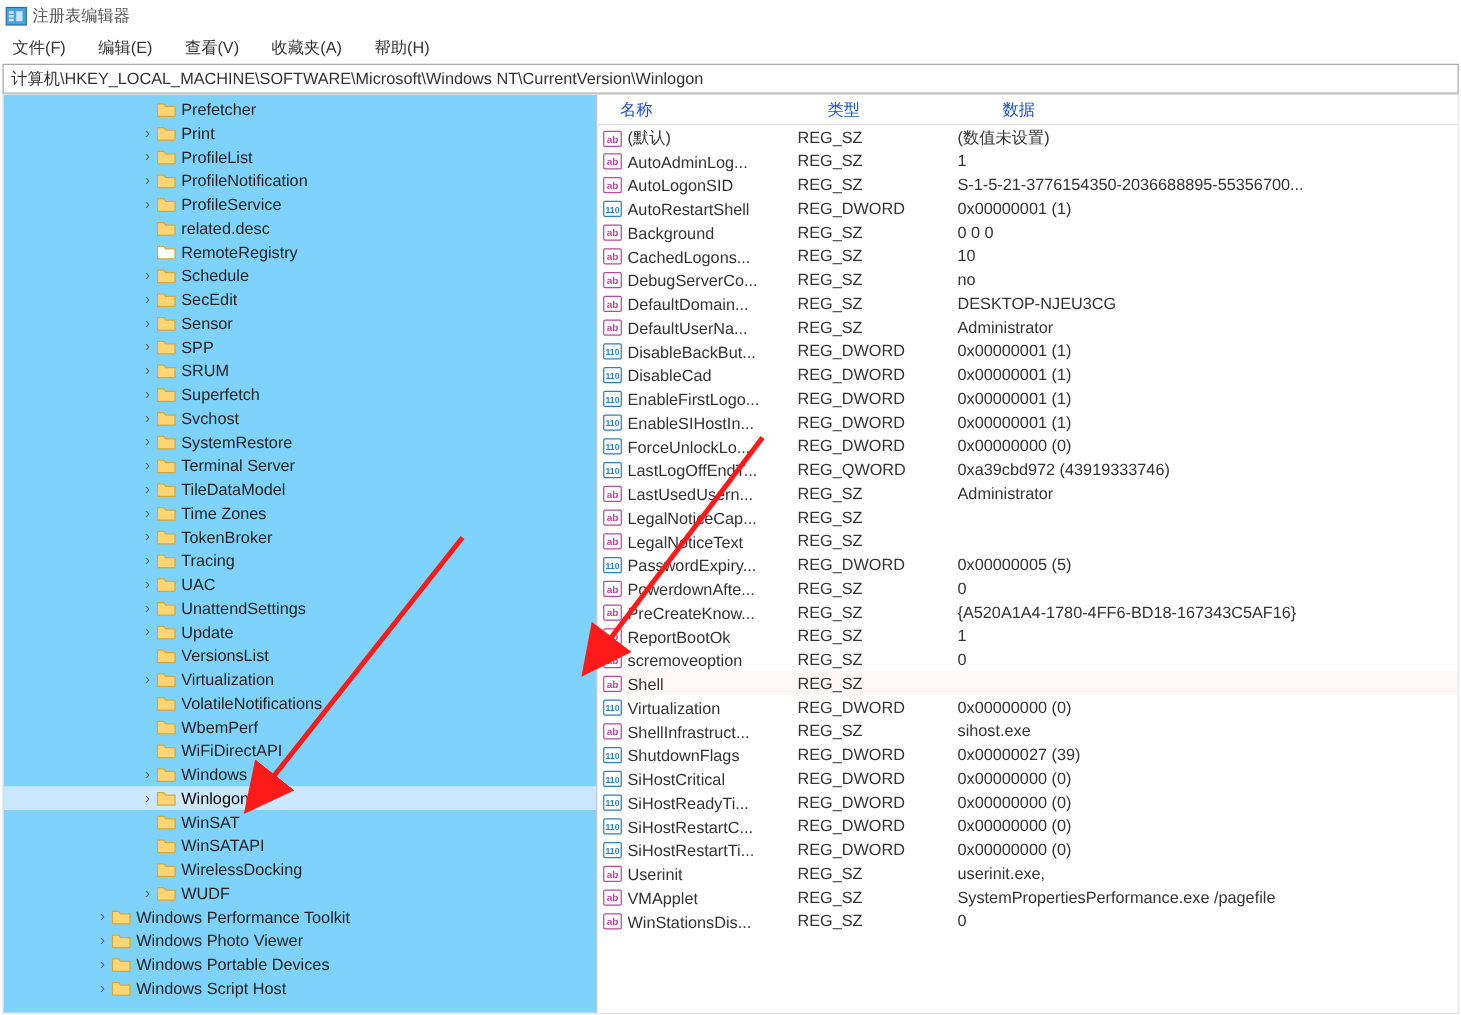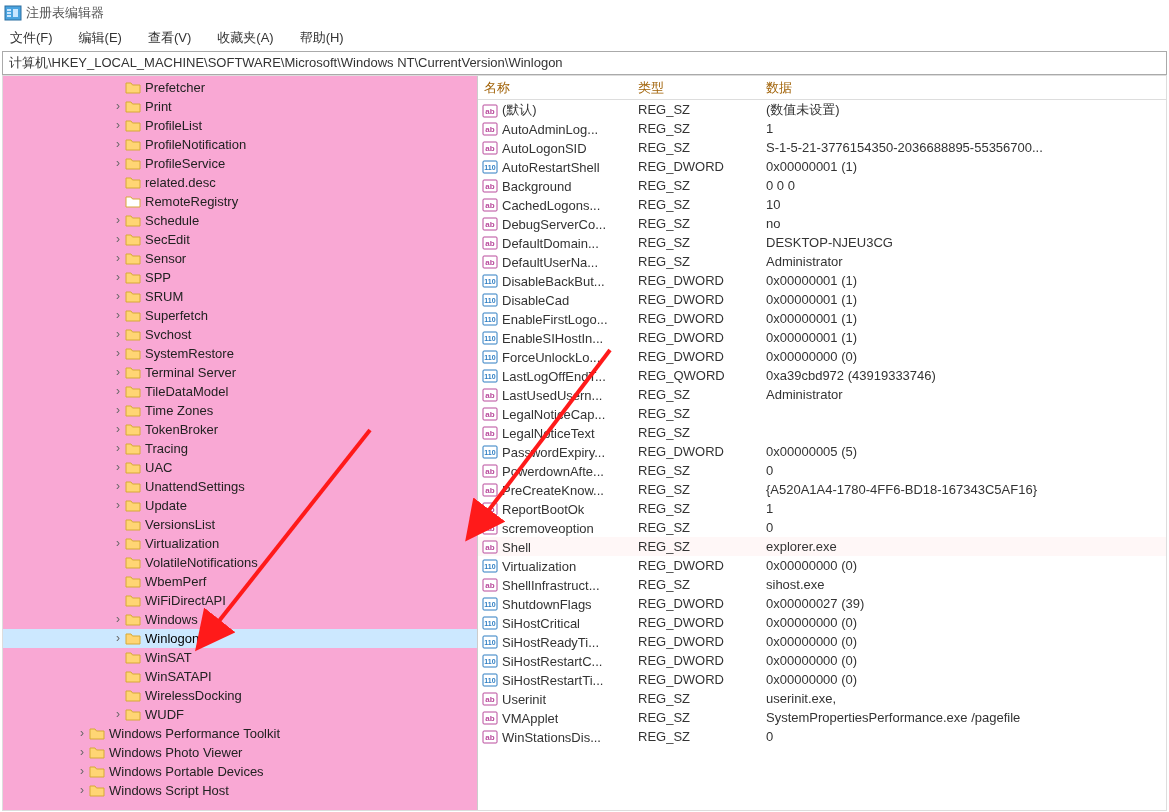--- a/index.html
+++ b/index.html
@@ -50,21 +50,21 @@
 .content {
   display: flex;
   height: calc(100% - 76px);
   border: 1px solid #ddd;
   margin: 0 2px;
 }
 .tree-pane {
   width: 475px;
   border-right: 1px solid #ccc;
   overflow: hidden;
-  background: #f9a8d4;
+  background: #7dd3fc;
 }
 .tree { padding-top: 2px; }
 .tree-item {
   display: flex;
   align-items: center;
   height: 19px;
   line-height: 19px;
   white-space: nowrap;
 }
 .tree-item .expander {
@@ -90,21 +90,21 @@
 .values-header {
   display: flex;
   border-bottom: 1px solid #ddd;
   background: #fff;
   height: 24px;
   align-items: center;
 }
 .col-name-h { width: 160px; padding-left: 6px; }
 .col-type-h { width: 128px; }
 .col-data-h { flex: 1; }
-.values-header div { color: #a16207; font-size: 13px; }
+.values-header div { color: #1d4ed8; font-size: 13px; margin-left: 12px; }
 .value-row {
   display: flex;
   height: 19px;
   align-items: center;
 }
 .col-name {
   width: 160px;
   display: flex;
   align-items: flex-end;
   padding-left: 4px;
@@ -681,21 +681,20 @@
         </div>
         <div class="value-row highlight-row">
           <div class="col-name">
             <span class="vicon"><svg width="16" height="16" viewBox="0 0 16 16">
                 <rect x="1" y="2" width="14" height="12" rx="1" fill="#fff" stroke="#b94a9c"></rect>
                 <text x="8" y="11" font-size="8" text-anchor="middle" fill="#b94a9c" font-weight="bold">ab</text>
               </svg></span>
             <span class="vname">Shell</span>
           </div>
           <div class="col-type">REG_SZ</div>
-          <div class="col-data">explorer.exe</div>
         </div>
         <div class="value-row">
           <div class="col-name">
             <span class="vicon"><svg width="16" height="16" viewBox="0 0 16 16">
                 <rect x="1" y="2" width="14" height="12" rx="1" fill="#fff" stroke="#2d7dc2"></rect>
                 <text x="8" y="11" font-size="7" text-anchor="middle" fill="#2d7dc2" font-weight="bold">110</text>
               </svg></span>
             <span class="vname">Virtualization</span>
           </div>
           <div class="col-type">REG_DWORD</div>

